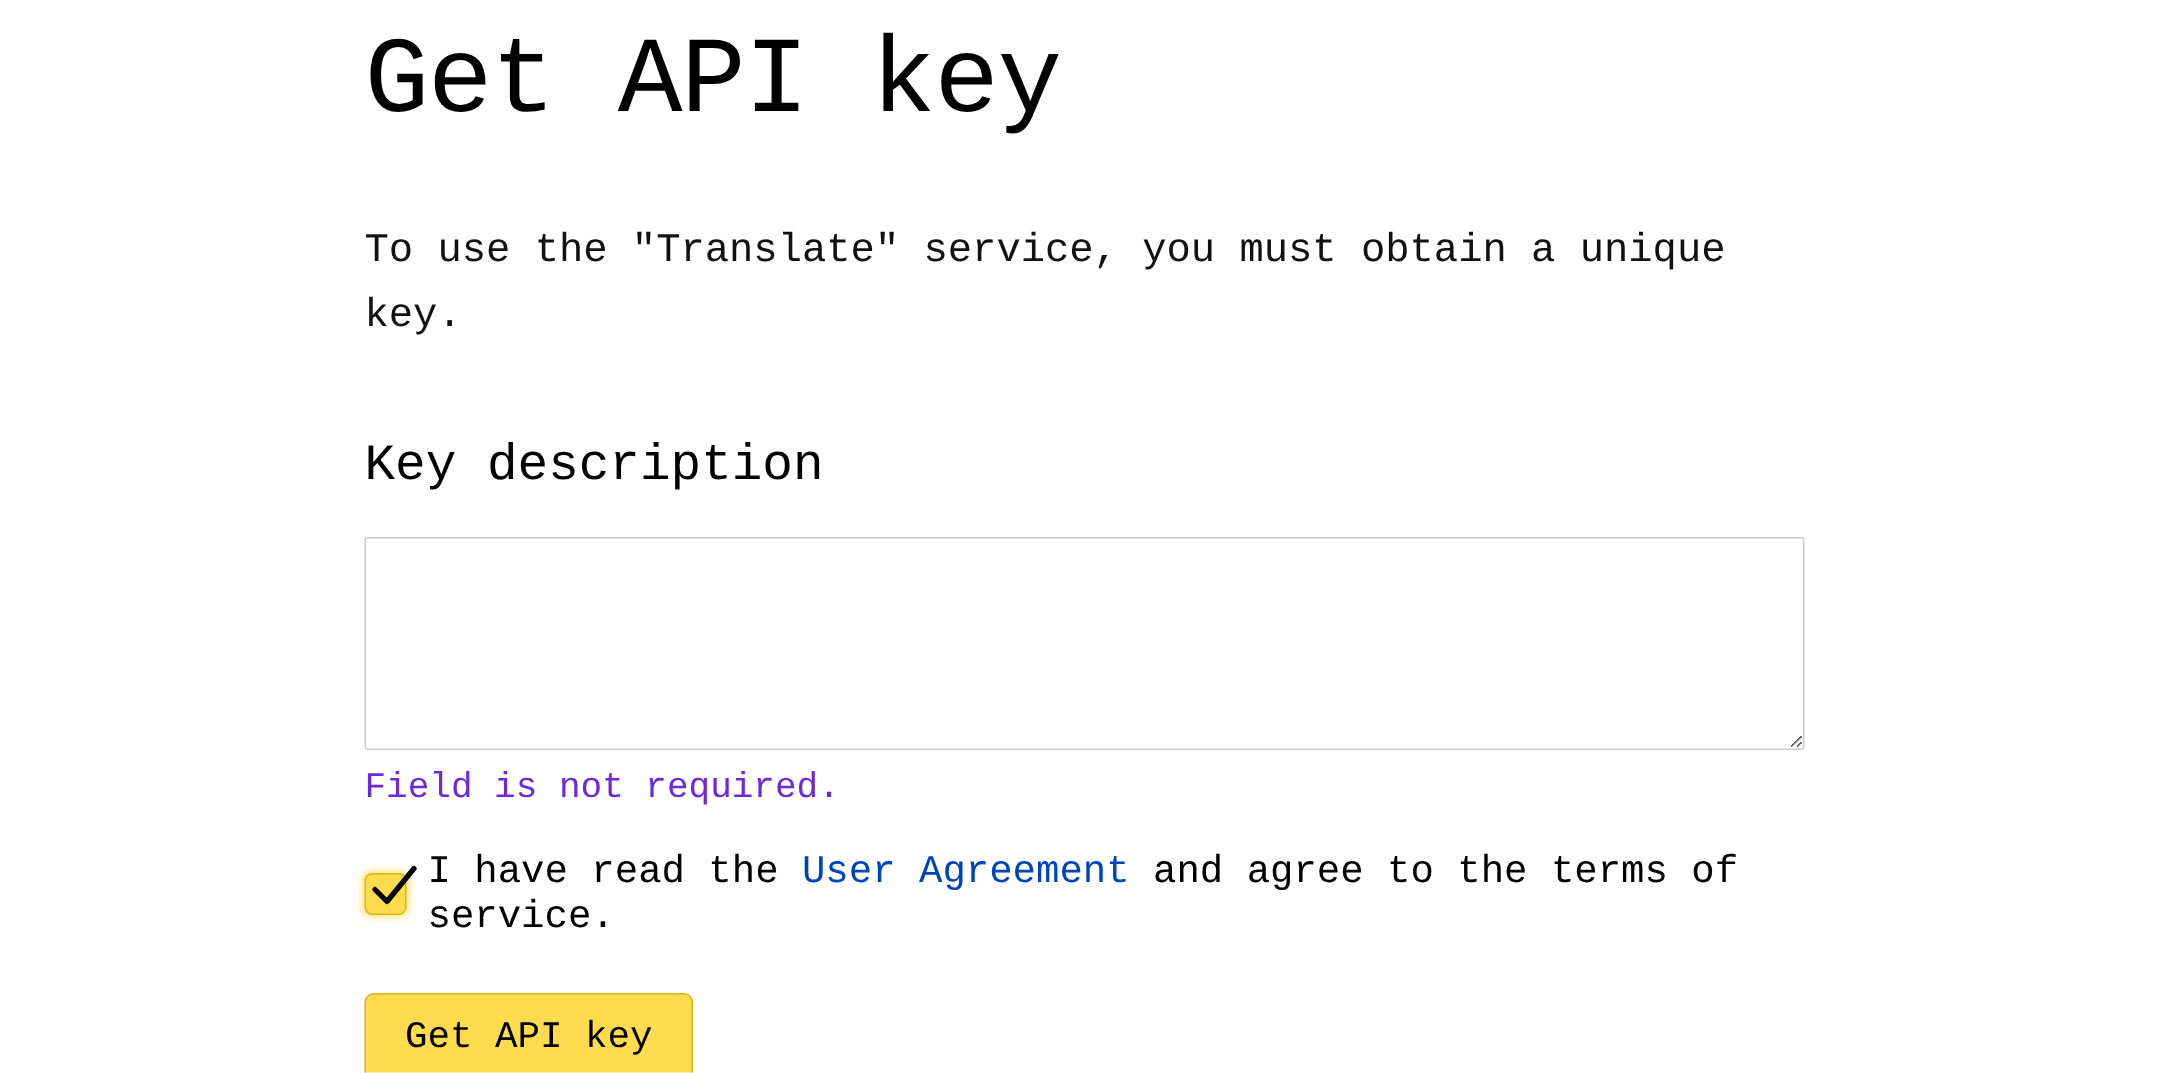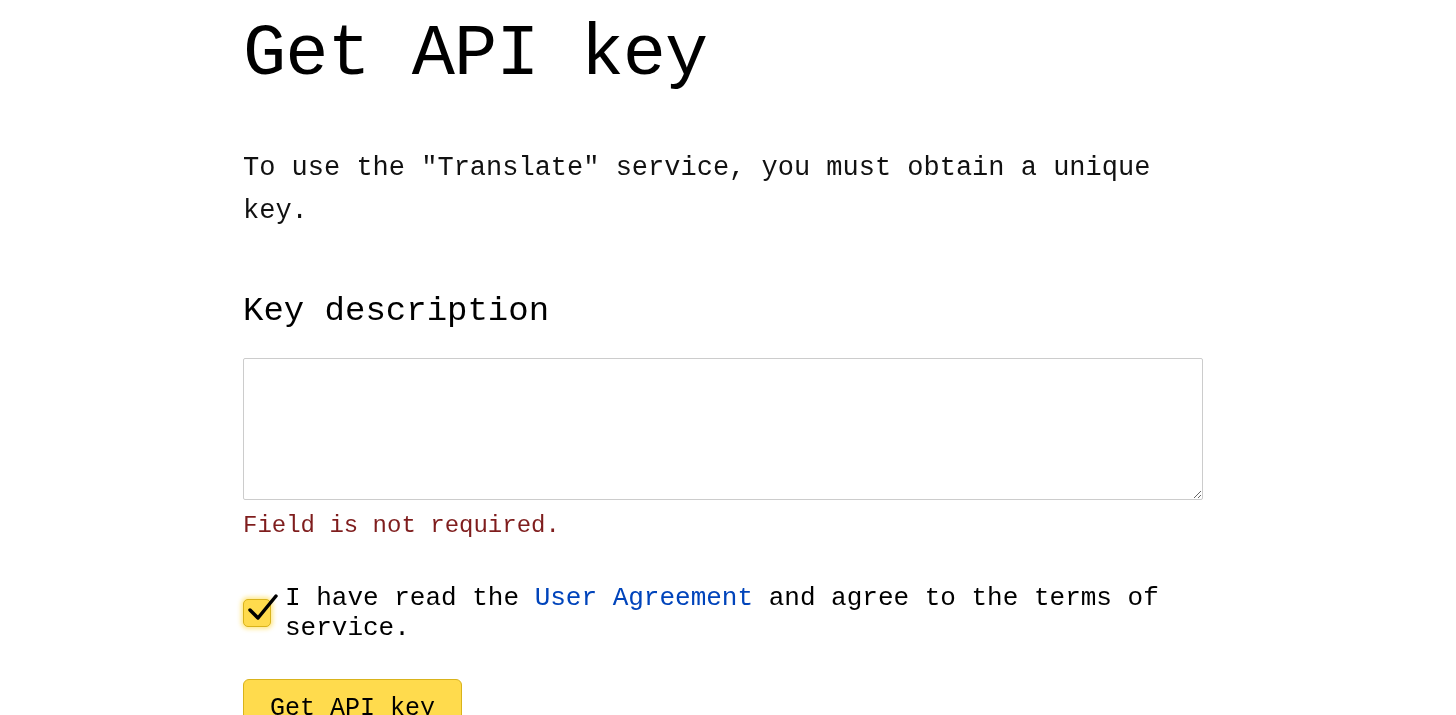--- a/index.html
+++ b/index.html
@@ -46,23 +46,23 @@
       border: 1px solid #cccccc;
       border-radius: 2px;
       font-size: 20px;
       padding: 8px;
       font-family: inherit;
       resize: both;
       display: block;
     }
     .field-hint {
       font-size: 24px;
-      color: #7f1d1d;
+      color: #6d28d9;
       margin-top: 12px;
-      margin-bottom: 44px;
+      margin-bottom: 27px;
     }
     .agreement-row {
       display: flex;
       align-items: center;
       font-size: 26px;
       margin-bottom: 36px;
       margin-top: 20px;
     }
     .custom-checkbox {
       position: relative;

